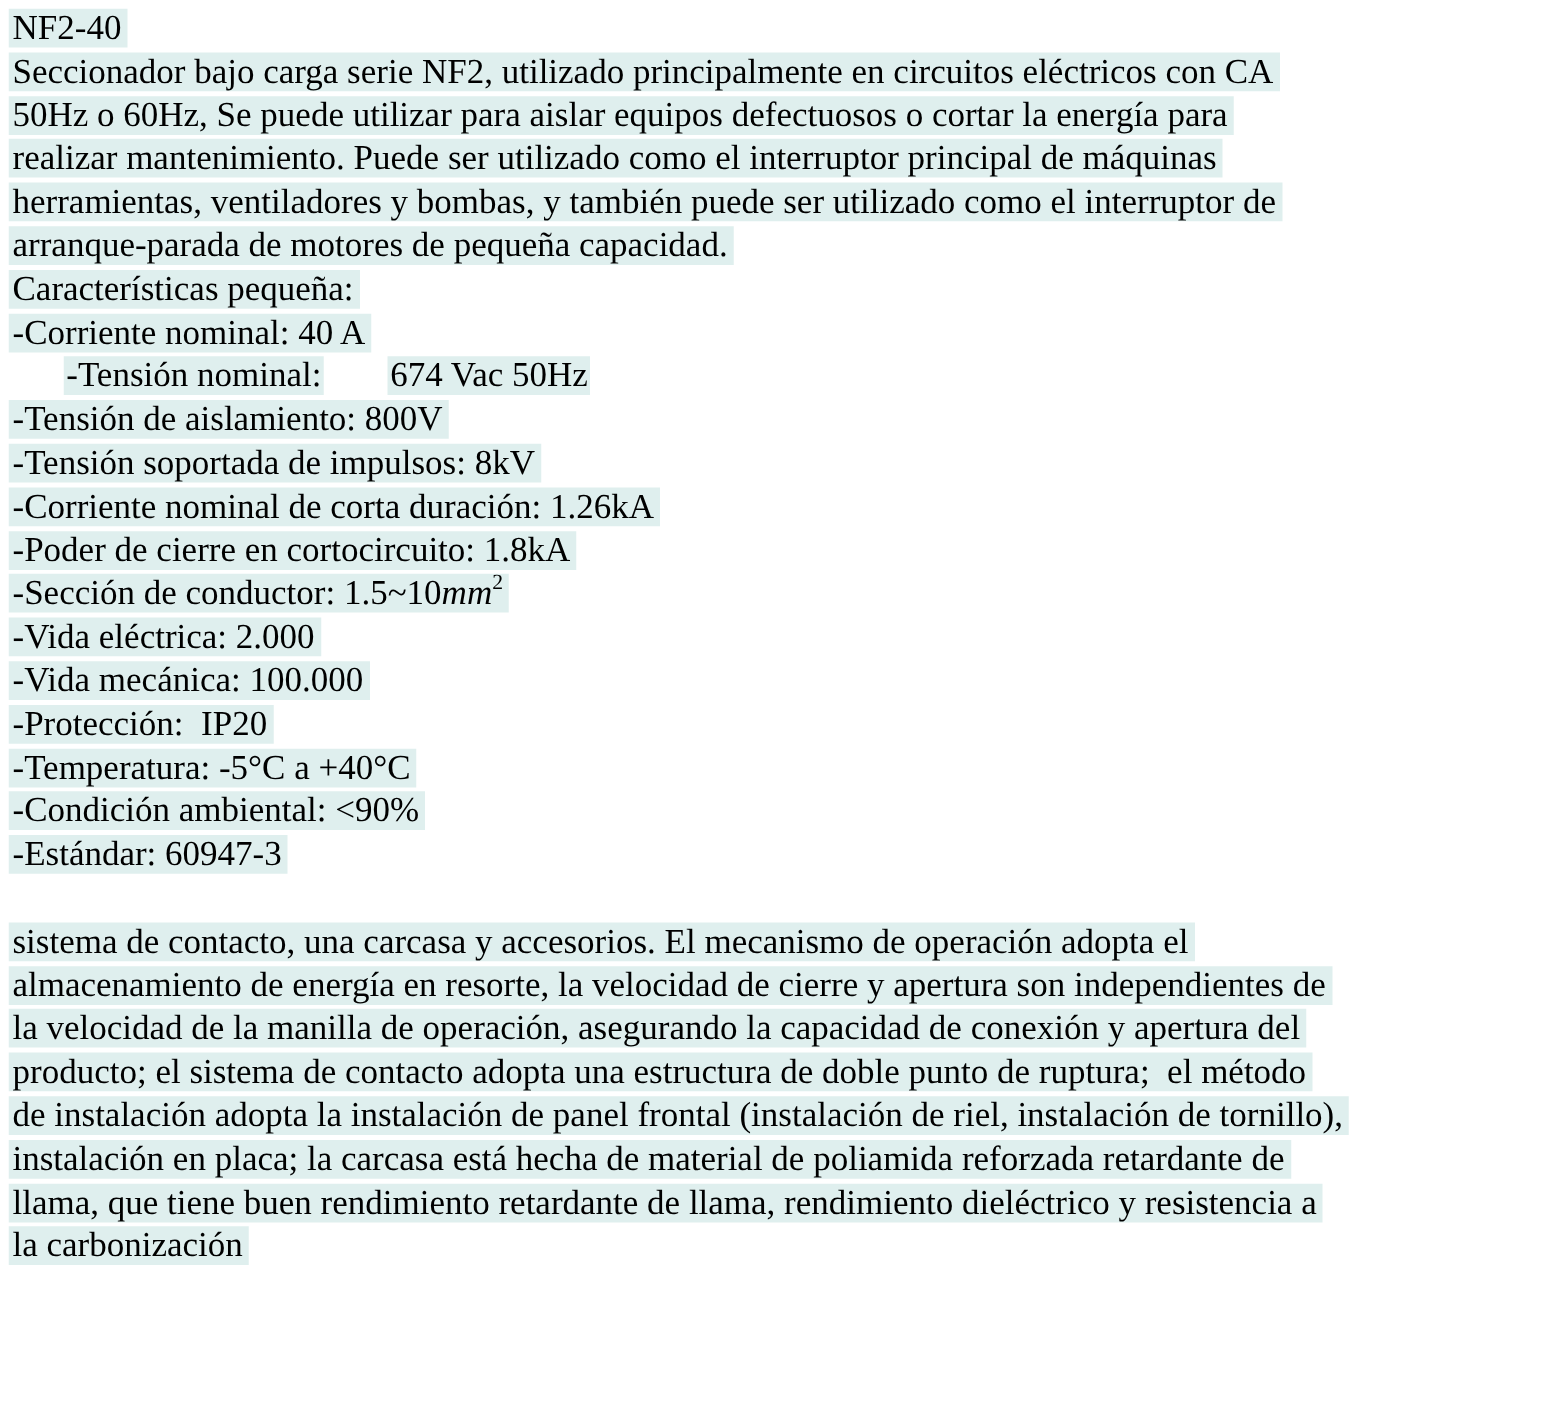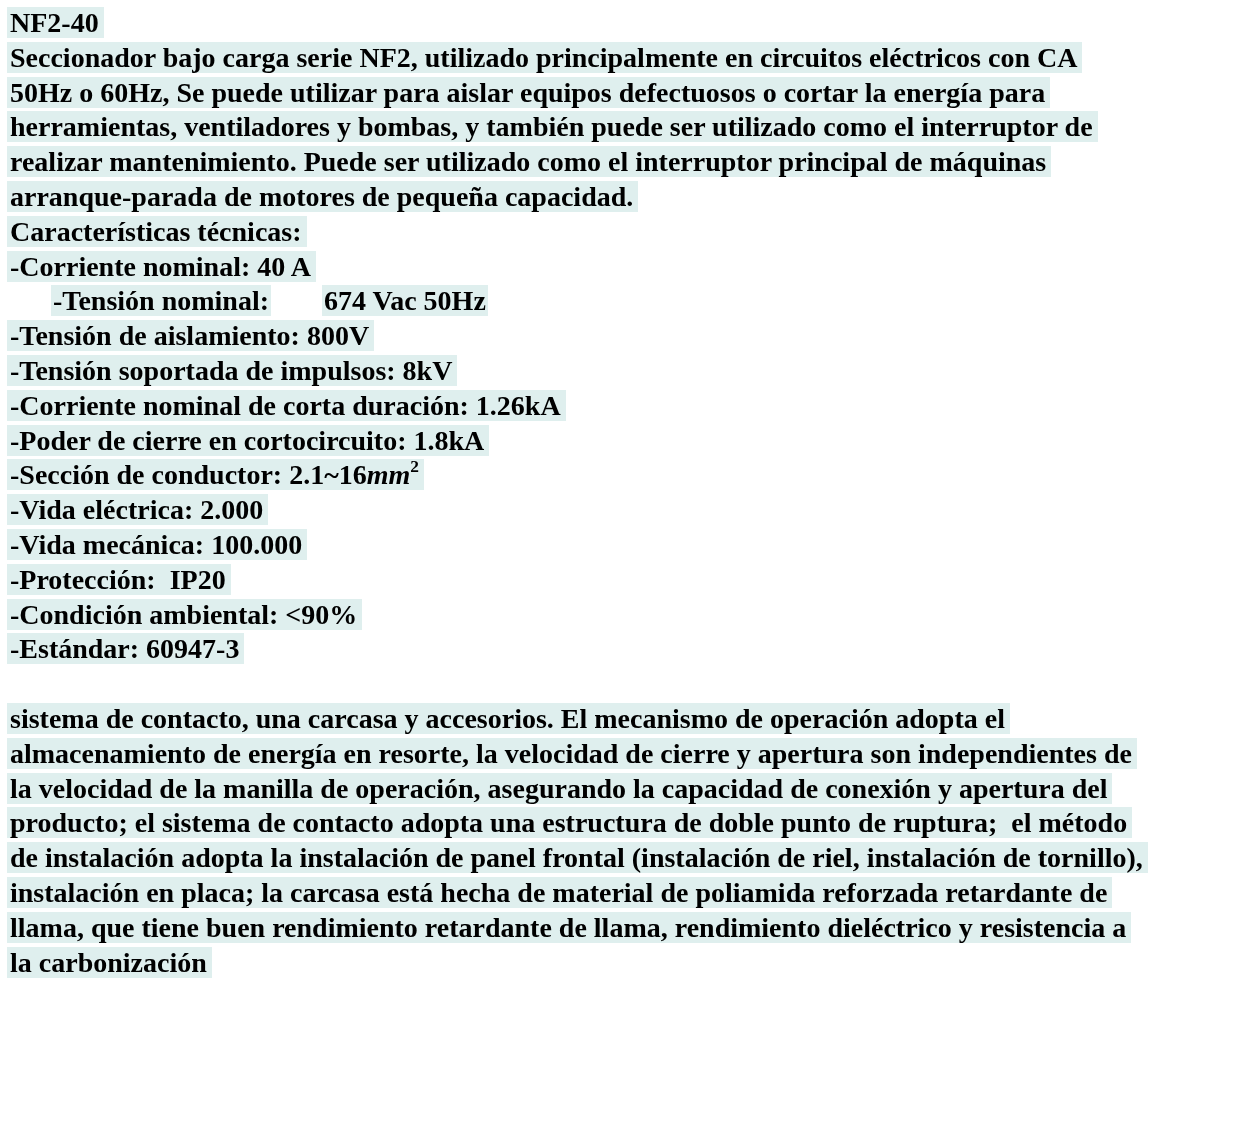--- a/index.html
+++ b/index.html
@@ -9,21 +9,21 @@
   }
   html,body{margin:0;padding:0;}
   body{
     width:1246px;height:1122px;background:var(--bg);overflow:hidden;
   }
   .doc{
     box-sizing:border-box;
     width:1246px;
     padding:6px 0 0 7px;
     font-family:"Liberation Serif","DejaVu Serif",serif;
-    font-weight:bold;
+    font-weight:normal;
     font-size:28px;
     line-height:34.8px;
     color:var(--txt);
   }
   .line{white-space:pre;}
   .hl{background:var(--hl);padding:0 5px 0 3px;}
   .hl-seg{background:var(--hl);padding:0 2px;margin-left:44px;}
   .gapspace{background:transparent;}
   .blank-line{height:34.8px;}
   .unit{font-style:italic;}
@@ -32,42 +32,43 @@
 </head>
 <body>
 
 <div class="doc">
 
   <div class="line"><span class="hl">NF2-40</span></div>
 
   <div>
     <div class="line"><span class="hl">Seccionador bajo carga serie NF2, utilizado principalmente en circuitos eléctricos con CA</span></div>
     <div class="line"><span class="hl">50Hz o 60Hz, Se puede utilizar para aislar equipos defectuosos o cortar la energía para</span></div>
+    <div class="line"><span class="hl">realizar mantenimiento. Puede ser utilizado como el interruptor principal de máquinas</span></div>
     <div class="line"><span class="hl">herramientas, ventiladores y bombas, y también puede ser utilizado como el interruptor de</span></div>
-    <div class="line"><span class="hl">realizar mantenimiento. Puede ser utilizado como el interruptor principal de máquinas</span></div>
     <div class="line"><span class="hl">arranque-parada de motores de pequeña capacidad.</span></div>
   </div>
 
   <div>
-    <div class="line"><span class="hl">Características técnicas:</span></div>
+    <div class="line"><span class="hl">Características pequeña:</span></div>
 
     <div class="line"><span class="hl">-Corriente nominal: 40 A</span></div>
 
     <div class="line"><span class="hl-seg">-Tensión nominal:</span><span class="gapspace"> </span><span class="hl-seg">674 Vac 50Hz</span></div>
 
     <div class="line"><span class="hl">-Tensión de aislamiento: 800V</span></div>
     <div class="line"><span class="hl">-Tensión soportada de impulsos: 8kV</span></div>
     <div class="line"><span class="hl">-Corriente nominal de corta duración: 1.26kA</span></div>
     <div class="line"><span class="hl">-Poder de cierre en cortocircuito: 1.8kA</span></div>
 
-    <div class="line"><span class="hl"><span>-Sección de conductor: 2.1~16</span><span class="unit">mm</span><sup class="exp">2</sup></span></div>
+    <div class="line"><span class="hl"><span>-Sección de conductor: 1.5~10</span><span class="unit">mm</span><sup class="exp">2</sup></span></div>
 
     <div class="line"><span class="hl">-Vida eléctrica: 2.000</span></div>
     <div class="line"><span class="hl">-Vida mecánica: 100.000</span></div>
     <div class="line"><span class="hl">-Protección:  IP20</span></div>
+    <div class="line"><span class="hl">-Temperatura: -5°C a +40°C</span></div>
     <div class="line"><span class="hl">-Condición ambiental: &lt;90%</span></div>
     <div class="line"><span class="hl">-Estándar: 60947-3</span></div>
   </div>
 
   <div class="blank-line"></div>
 
   <div>
     <div class="line"><span class="hl">sistema de contacto, una carcasa y accesorios. El mecanismo de operación adopta el</span></div>
     <div class="line"><span class="hl">almacenamiento de energía en resorte, la velocidad de cierre y apertura son independientes de</span></div>
     <div class="line"><span class="hl">la velocidad de la manilla de operación, asegurando la capacidad de conexión y apertura del</span></div>

